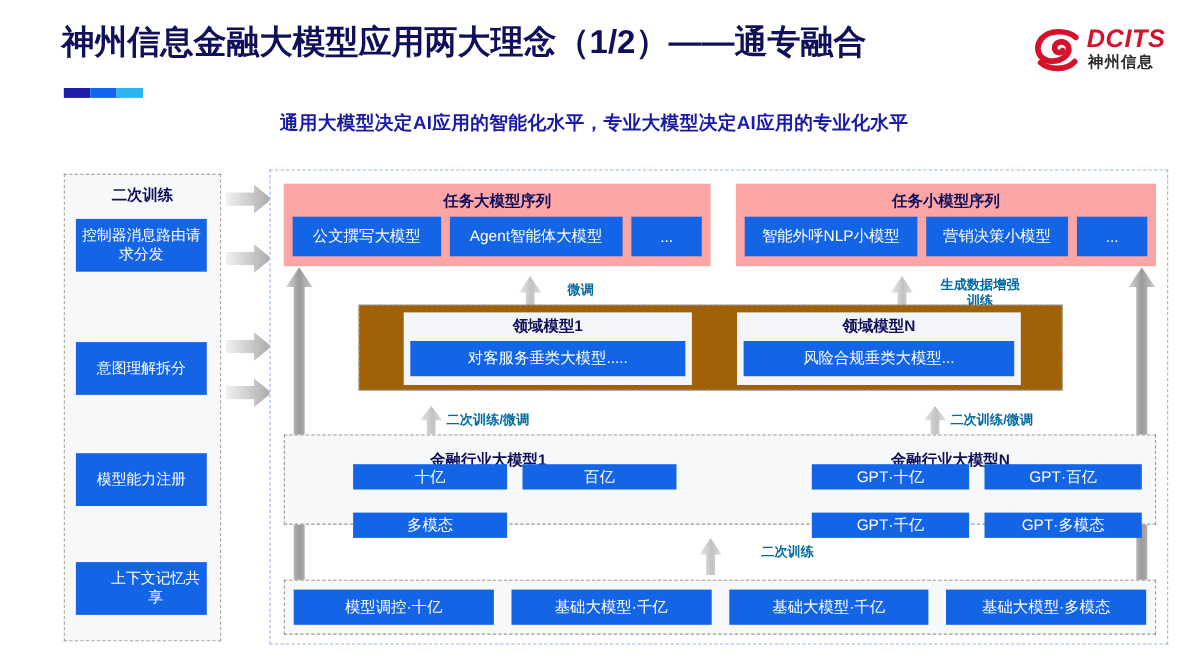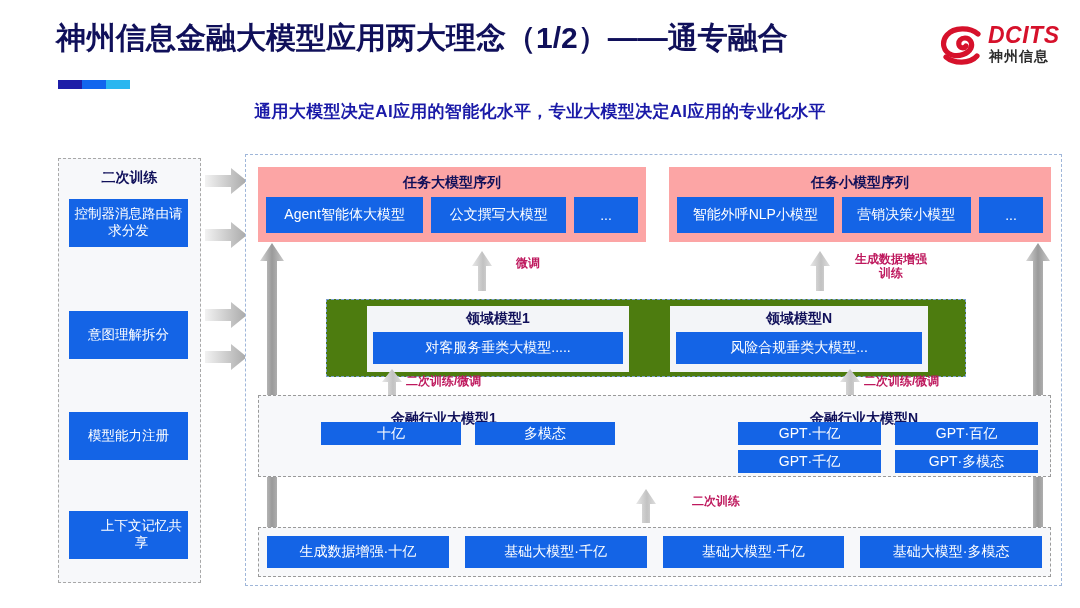--- a/index.html
+++ b/index.html
@@ -95,22 +95,22 @@
     display:flex;align-items:center;justify-content:center;
     font-size:14px;text-align:center;box-sizing:border-box;
     padding:0 4px;white-space:nowrap;
   }
   .seq-row .bluebox{height:36px;}
   .flex1{flex:1 1 auto;}
   .ellip{flex:0 0 64px;}
 
   
   #domain-group{
-    position:absolute;left:80px;top:144px;width:640px;height:78px;
-    border:1px dashed #7d9fd0;box-sizing:border-box;background:#4d7c0f;
+    position:absolute;left:80px;top:122px;width:640px;height:78px;
+    border:1px dashed #7d9fd0;box-sizing:border-box;background:#a16207;
   }
   .dm-box{position:absolute;top:6px;height:66px;background:#f3f5f8;box-sizing:border-box;}
   #dm-left{left:40px;width:262px;}
   #dm-right{left:343px;width:258px;}
   .dm-title{
     position:absolute;left:0;top:4px;width:100%;text-align:center;
     font-size:14px;font-weight:bold;color:#10105a;
   }
   .dm-blue{
     position:absolute;left:6px;right:6px;top:26px;height:32px;
@@ -125,39 +125,39 @@
   }
   .ind-box{position:absolute;top:4px;height:74px;}
   #ind-left{left:10px;width:350px;}
   #ind-right{left:427px;width:356px;}
   .ind-title{
     position:absolute;left:0;top:10px;width:100%;text-align:center;
     font-size:14px;font-weight:bold;color:#10105a;
   }
   .ind-grid{
     position:absolute;left:4px;right:4px;top:22px;
-    display:grid;grid-template-columns:1fr 1fr;gap:5px 14px;margin-left:48px;
+    display:grid;grid-template-columns:1fr 1fr;gap:21px 14px;margin-left:48px;
   }
   .ind-grid .bluebox{height:23px;font-size:14px;}
 
   
   #base-group{
     position:absolute;left:12px;top:372px;width:793px;height:50px;
     border:1px dashed #9a9a9a;box-sizing:border-box;background:#f7f8fa;
   }
   #base-row{
     position:absolute;left:8px;right:8px;top:8px;
     display:flex;gap:16px;
   }
   #base-row .bluebox{flex:1 1 0;height:32px;font-size:14px;}
 
   
   .uparrow{position:absolute;}
   .arrow-label{
-    position:absolute;font-size:12px;font-weight:bold;color:#be185d;
+    position:absolute;font-size:12px;font-weight:bold;color:#0369a1;
     line-height:1.15;text-align:center;white-space:pre-line;
   }
   .rightarrow{position:absolute;}
 </style>
 </head>
 <body>
 
 <div id="header">
   <div id="page-title">神州信息金融大模型应用两大理念（1/2）——通专融合</div>
 
@@ -206,22 +206,22 @@
   </svg>
   <svg class="rightarrow" style="left:205px;top:204px;" width="42" height="26">
     <path d="M0 7 L26 7 L26 0 L42 13 L26 26 L26 19 L0 19 Z" fill="url(#ga)"></path>
   </svg>
 
   <div id="right-panel">
 
     <div class="seq-box" id="seq-left">
       <div class="seq-title">任务大模型序列</div>
       <div class="seq-row">
+        <div class="bluebox flex1">公文撰写大模型</div>
         <div class="bluebox flex1">Agent智能体大模型</div>
-        <div class="bluebox flex1">公文撰写大模型</div>
         <div class="bluebox ellip">...</div>
       </div>
     </div>
 
     <div class="seq-box" id="seq-right">
       <div class="seq-title">任务小模型序列</div>
       <div class="seq-row">
         <div class="bluebox flex1">智能外呼NLP小模型</div>
         <div class="bluebox flex1">营销决策小模型</div>
         <div class="bluebox ellip">...</div>
@@ -279,20 +279,21 @@
     <svg class="uparrow" style="left:594px;top:214px;" width="20" height="26">
       <path d="M10 0 L20 13 L14 13 L14 26 L6 26 L6 13 L0 13 Z" fill="url(#gl)"></path>
     </svg>
     <div class="arrow-label" style="left:618px;top:220px;width:100px;text-align:left;">二次训练/微调</div>
 
     <div id="industry-group">
       <div class="ind-box" id="ind-left">
         <div class="ind-title">金融行业大模型1</div>
         <div class="ind-grid">
           <div class="bluebox">十亿</div>
+          <div class="bluebox">百亿</div>
           <div class="bluebox">多模态</div>
         </div>
       </div>
       <div class="ind-box" id="ind-right">
         <div class="ind-title">金融行业大模型N</div>
         <div class="ind-grid">
           <div class="bluebox">GPT·十亿</div>
           <div class="bluebox">GPT·百亿</div>
           <div class="bluebox">GPT·千亿</div>
           <div class="bluebox">GPT·多模态</div>
@@ -300,21 +301,21 @@
       </div>
     </div>
 
     <svg class="uparrow" style="left:390px;top:334px;" width="20" height="34">
       <path d="M10 0 L20 15 L14 15 L14 34 L6 34 L6 15 L0 15 Z" fill="url(#gl)"></path>
     </svg>
     <div class="arrow-label" style="left:414px;top:340px;width:80px;text-align:right;">二次训练</div>
 
     <div id="base-group">
       <div id="base-row">
-        <div class="bluebox">生成数据增强·十亿</div>
+        <div class="bluebox">模型调控·十亿</div>
         <div class="bluebox">基础大模型·千亿</div>
         <div class="bluebox">基础大模型·千亿</div>
         <div class="bluebox">基础大模型·多模态</div>
       </div>
     </div>
 
   </div>
 </div>
 
 </body></html>

